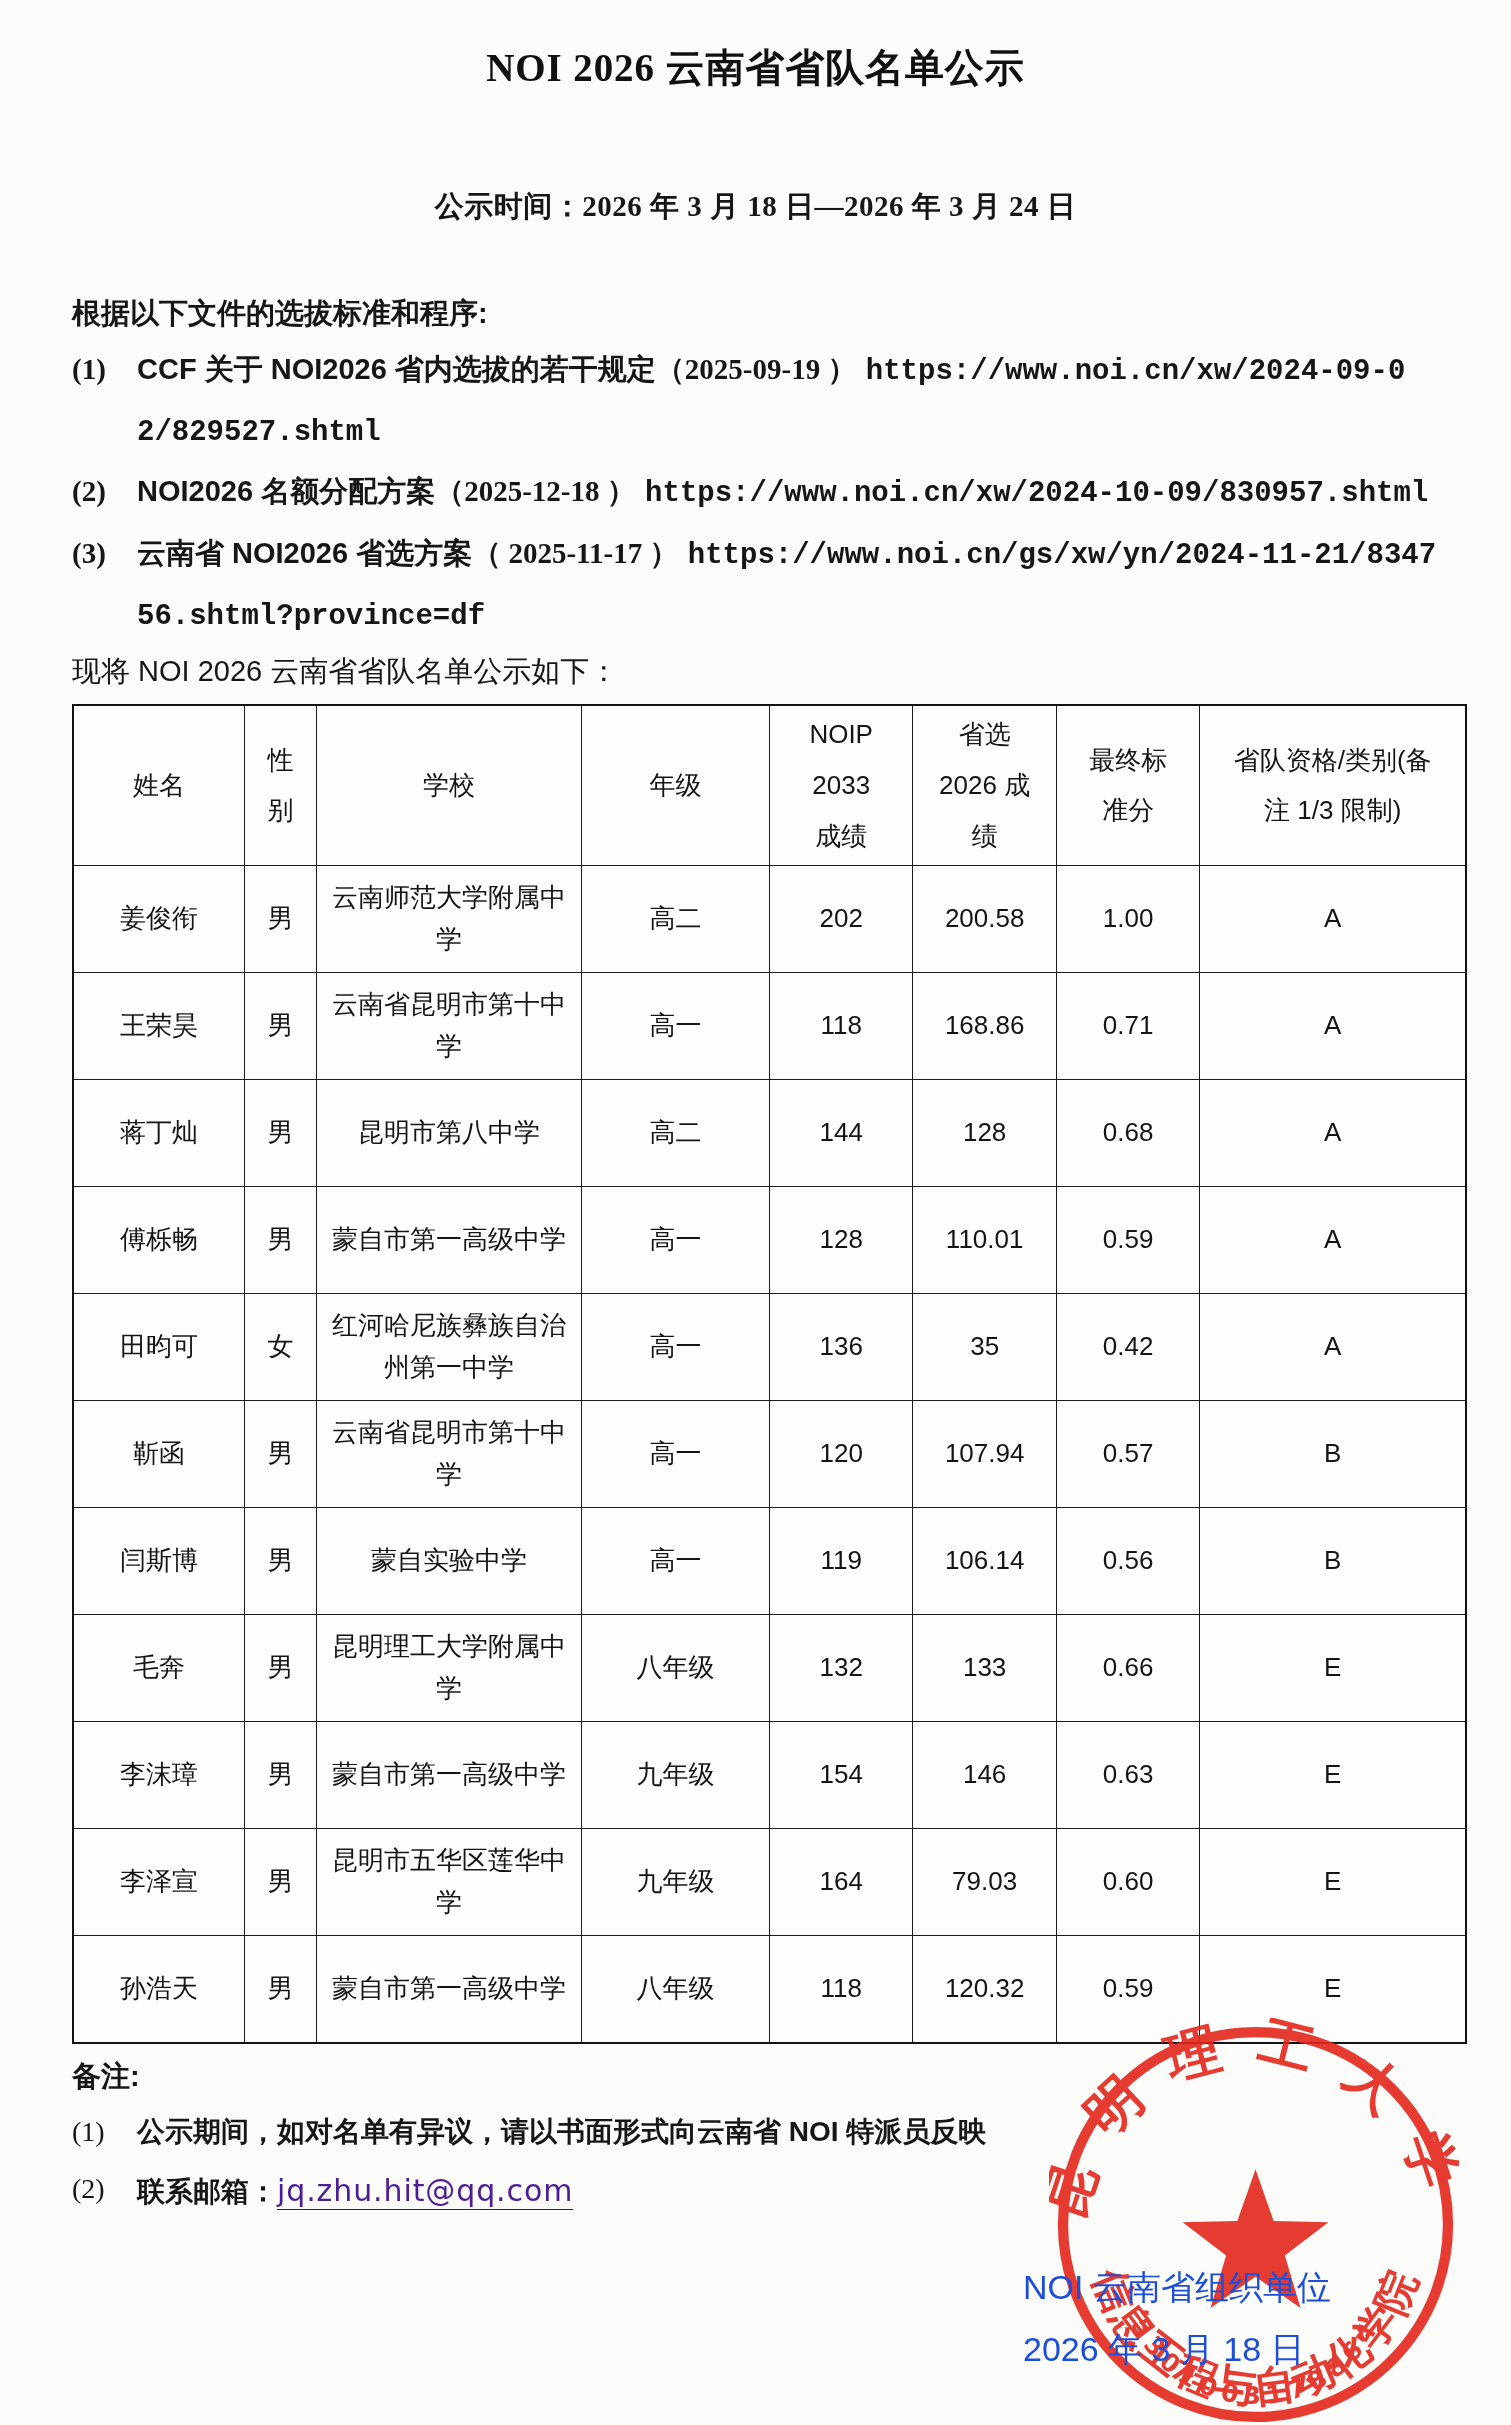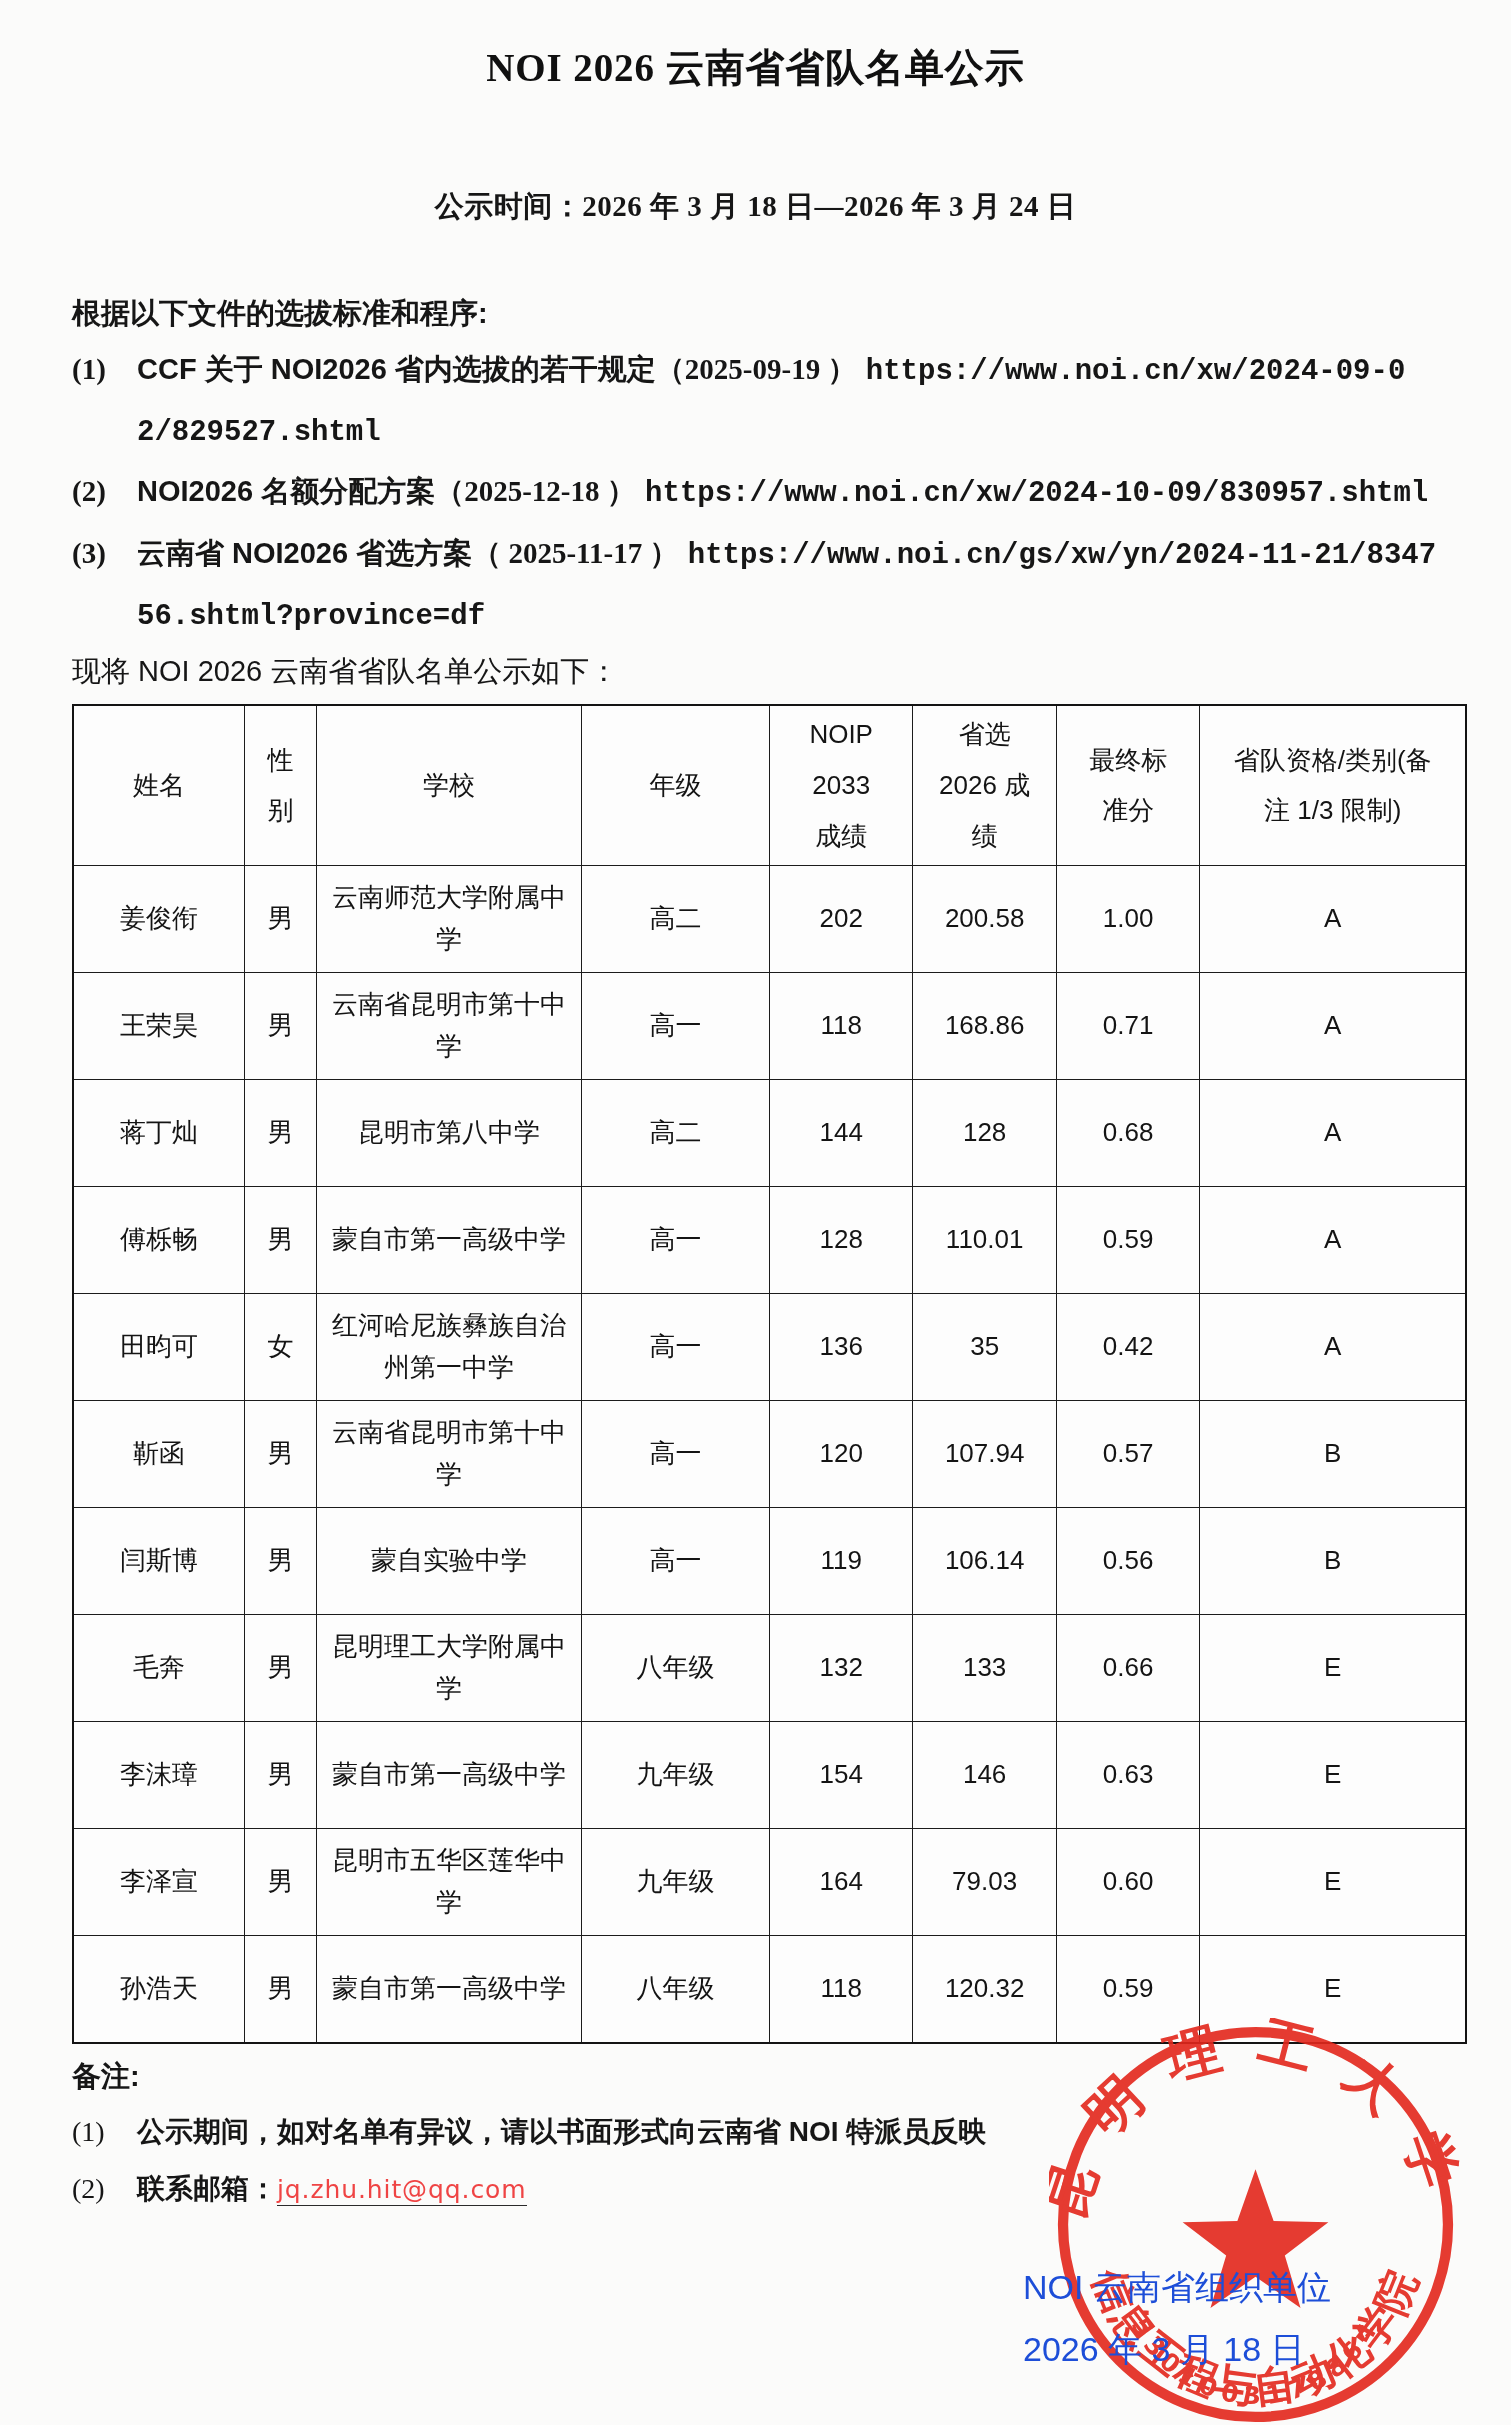--- a/index.html
+++ b/index.html
@@ -40,22 +40,22 @@
   }
   table.roster thead th{height:155px;line-height:1.95;white-space:pre-line;}
   table.roster tbody td{height:107px;line-height:1.6;}
 
   .notes{margin-top:13px;font-size:28px;position:relative;z-index:1;}
   .notes-title{font-weight:700;font-size:29px;}
   .note{display:flex;margin-top:13px;line-height:1.6;font-weight:600;}
   .note-num{flex:none;width:65px;font-family:"Liberation Serif","DejaVu Serif",serif;font-weight:400;}
   .note-text{flex:1;}
   .email{
-    font-weight:400;font-size:25px;font-family:"DejaVu Sans",sans-serif;
-    border-bottom:1.9px solid #2a2a2a;padding-bottom:0.9px;letter-spacing:0.9px;color:#ef4444;margin-top:24px;
+    font-weight:400;font-size:30px;font-family:"DejaVu Sans",sans-serif;
+    border-bottom:1.9px solid #2a2a2a;padding-bottom:0.9px;letter-spacing:0.9px;color:#4c1d95;margin-top:24px;
   }
 
   .signature{
     position:absolute;left:1023px;top:2270px;z-index:6;
     font-size:34px;color:#1d4ed8;line-height:1;white-space:nowrap;
   }
   .sig-org{margin-bottom:28px;}
 
   .stamp{position:absolute;left:1049px;top:2018px;width:413px;height:413px;z-index:5;opacity:.9;}
   .stamp text{fill:#e3271c;}

